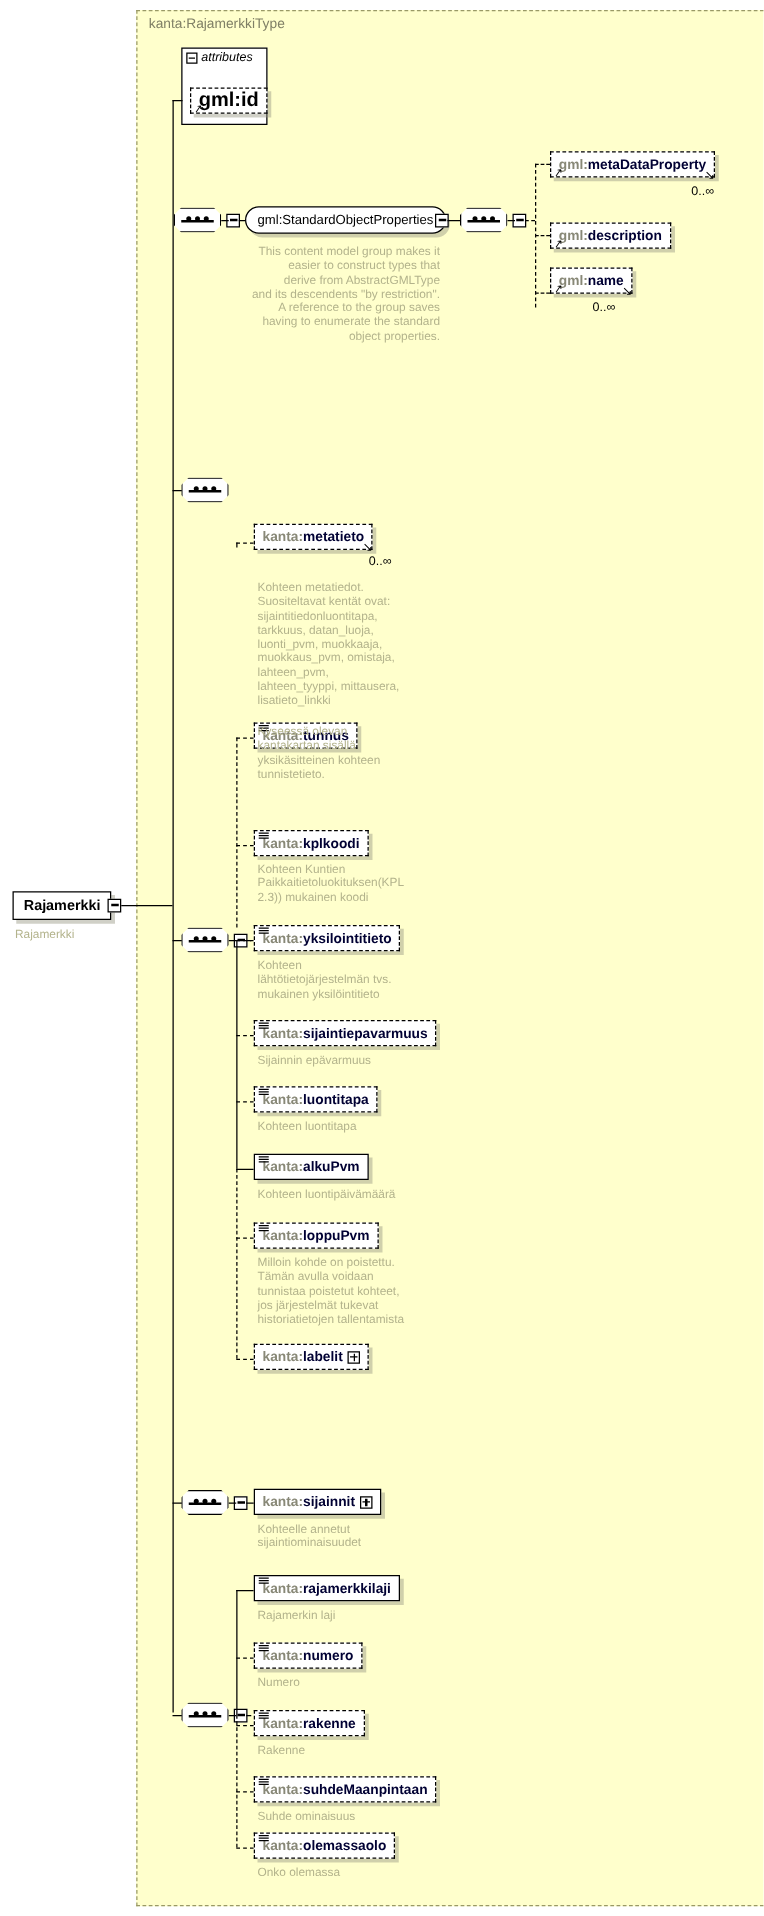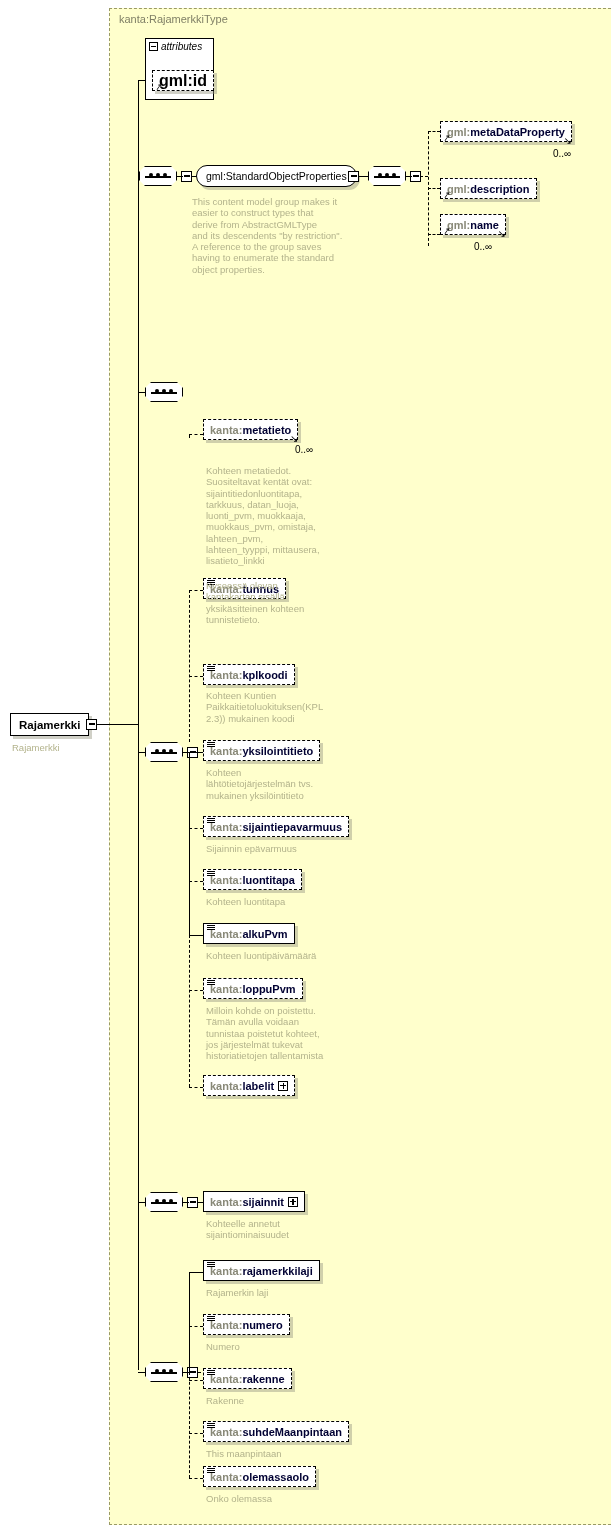--- a/index.html
+++ b/index.html
@@ -258,21 +258,21 @@
   <div class="togglebox" style="left:181px; top:171px;"></div>
   <div class="ln h" style="left:177px; top:176px; width:6px;"></div>
   <div class="ln h" style="left:191px; top:176px; width:6px;"></div>
 
   <div class="group-node" style="left:196px; top:165px;">
     <span>gml:StandardObjectProperties</span>
   </div>
   <div class="togglebox" style="left:348px; top:171px;"></div>
   <div class="ln h" style="left:358px; top:176px; width:10px;"></div>
 
-  <div class="doc" style="left:192px; top:196px; width:160px;">This content model group makes it
+  <div class="doc" style="left:192px; top:196px; width:160px;text-align:right;">This content model group makes it
 easier to construct types that
      derive from AbstractGMLType
 and its descendents "by restriction".
      A reference to the group saves
 having to enumerate the standard
 object properties.</div>
 
   <div class="seq" style="left:368px; top:166px;">
     <div class="bar"></div>
     <div class="dots">
@@ -535,21 +535,21 @@
   <div class="dl h" style="left:189px; top:1433px; width:14px;"></div>
   <div class="node opt" style="left:203px; top:1421px;">
     <span class="seqmark">
         <i></i>
         <i></i>
         <i></i>
       </span>
     <span class="pfx">kanta:</span>
       <span class="nm">suhdeMaanpintaan</span>
   </div>
-  <div class="doc" style="left:206px; top:1448px; width:160px;">This maanpintaan</div>
+  <div class="doc" style="left:206px; top:1448px; width:160px;">Suhde ominaisuus</div>
 
   <div class="dl h" style="left:189px; top:1478px; width:14px;"></div>
   <div class="node opt" style="left:203px; top:1466px;">
     <span class="seqmark">
         <i></i>
         <i></i>
         <i></i>
       </span>
     <span class="pfx">kanta:</span>
       <span class="nm">olemassaolo</span>

